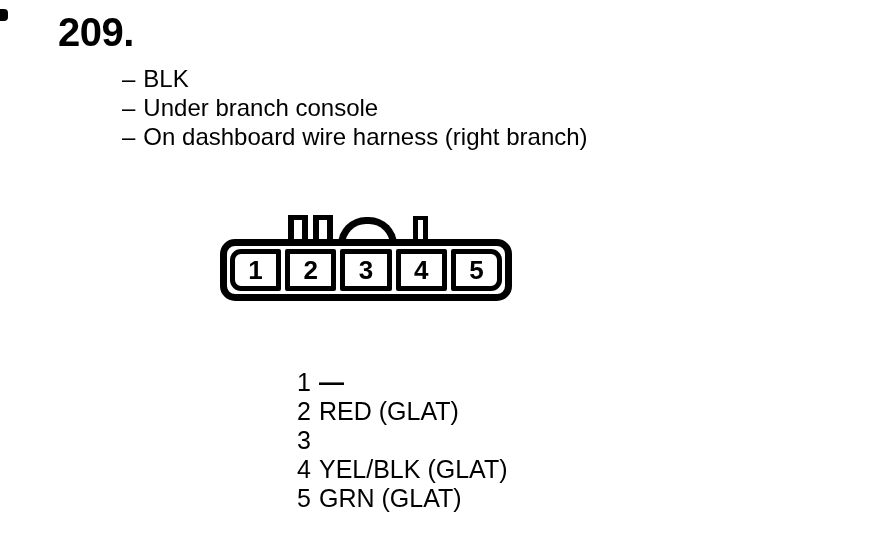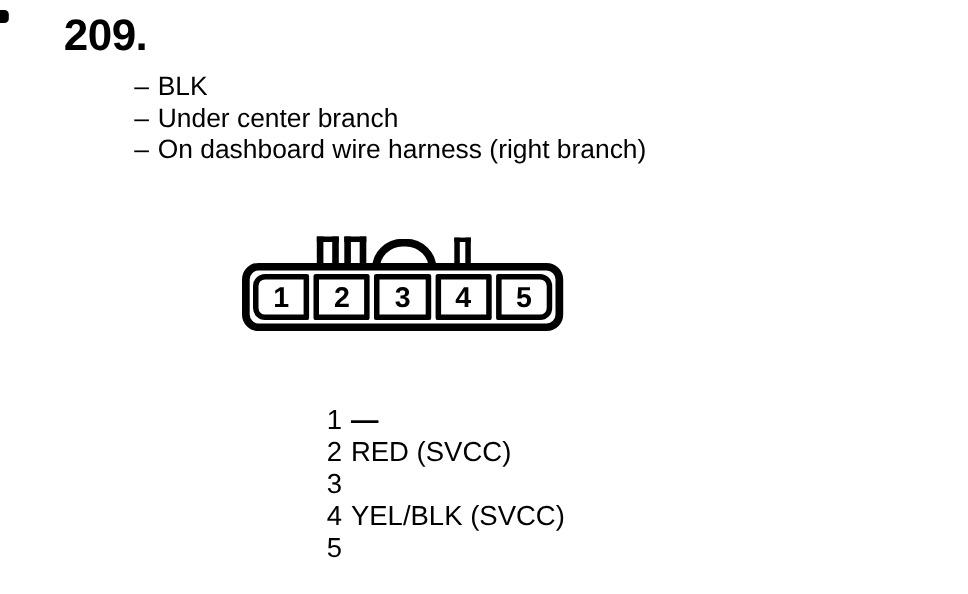--- a/index.html
+++ b/index.html
@@ -84,21 +84,21 @@
     <span>209.</span>
   </div>
 
   <div class="notes">
     <div class="note-row">
       <span>–</span>
       <span>BLK</span>
     </div>
     <div class="note-row">
       <span>–</span>
-      <span>Under center branch</span>
+      <span>Under branch console</span>
     </div>
     <div class="note-row">
       <span>–</span>
       <span>On dashboard wire harness (right branch)</span>
     </div>
   </div>
 
   <div class="connector">
     <div class="tab tab1"></div>
     <div class="tab tab2"></div>
@@ -113,27 +113,28 @@
     </div>
   </div>
 
   <div class="pinout">
     <div class="pin-row">
       <span class="pin-num">1</span>
       <span class="pin-desc">—</span>
     </div>
     <div class="pin-row">
       <span class="pin-num">2</span>
-      <span class="pin-desc">RED (SVCC)</span>
+      <span class="pin-desc">RED (GLAT)</span>
     </div>
     <div class="pin-row">
       <span class="pin-num">3</span>
     </div>
     <div class="pin-row">
       <span class="pin-num">4</span>
-      <span class="pin-desc">YEL/BLK (SVCC)</span>
+      <span class="pin-desc">YEL/BLK (GLAT)</span>
     </div>
     <div class="pin-row">
       <span class="pin-num">5</span>
+      <span class="pin-desc">GRN (GLAT)</span>
     </div>
   </div>
 
 </div>
 
 </body></html>

